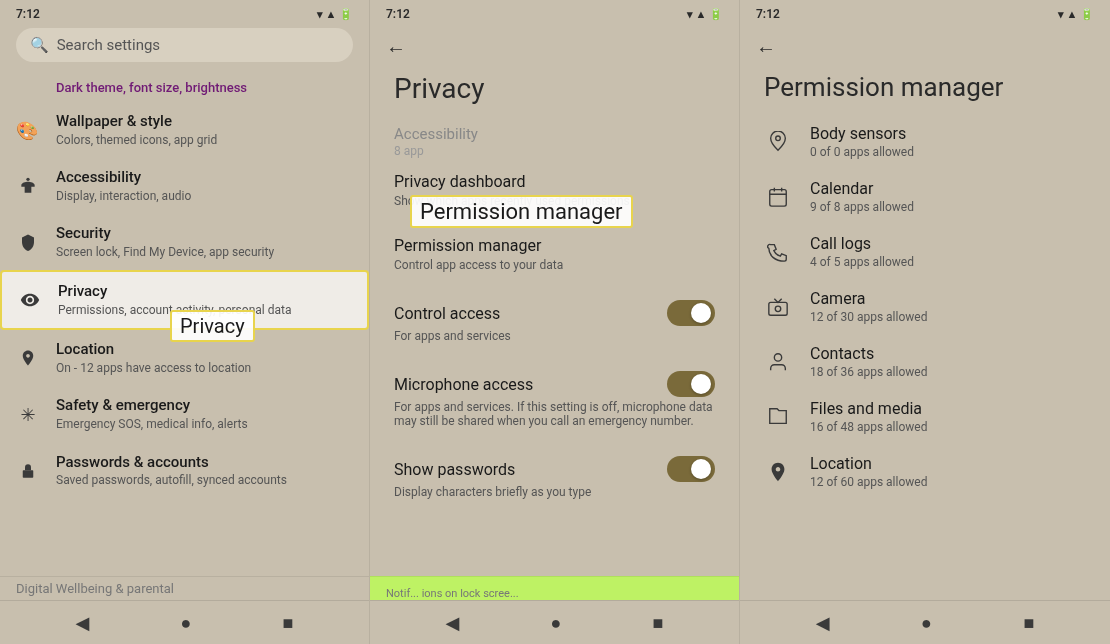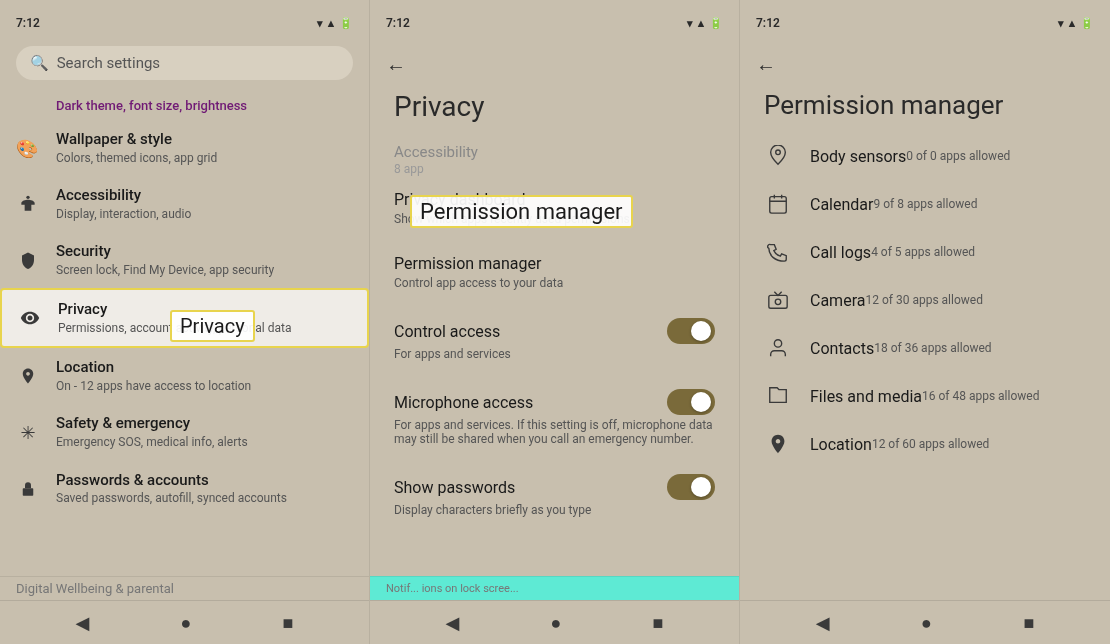--- a/index.html
+++ b/index.html
@@ -20,21 +20,21 @@
       background: #c8bfae;
       display: flex;
       flex-direction: column;
       overflow: hidden;
       border-right: 1px solid #b8b0a0;
       position: relative;
     }
 
     
     .status-bar {
-      height: 46px;
+      height: 28px;
       display: flex;
       justify-content: space-between;
       align-items: center;
       padding: 0 16px;
       font-size: 12px;
       font-weight: 600;
       color: #2a2a2a;
       flex-shrink: 0;
     }
     .status-icons {
@@ -214,21 +214,21 @@
       height: 28px;
       display: flex;
       align-items: center;
       justify-content: center;
       font-size: 18px;
       color: #3a3a3a;
       flex-shrink: 0;
     }
     .perm-text {
       display: flex;
-      flex-direction: row;
+      flex-direction: column;
     }
     .perm-title {
       font-size: 16px;
       font-weight: 400;
       color: #1a1a1a;
     }
     .perm-subtitle {
       font-size: 12px;
       color: #555;
       margin-top: 2px;
@@ -430,21 +430,21 @@
     <div class="privacy-item-row">
       <span class="privacy-item-title">Show passwords</span>
       <div class="toggle-switch"></div>
     </div>
     <span class="privacy-item-subtitle">Display characters briefly as you type</span>
   </div>
 
   <div class="annotation-label" style="left:40px; top:195px; font-size:22px; z-index:20;">Permission manager</div>
 
   <div style="flex:1;"></div>
-  <div style="height:24px; display:flex; align-items:center; padding-left:16px; background:#5eead4; border-top:1px solid rgba(0,0,0,0.08);">
+  <div style="height:24px; display:flex; align-items:flex-end; padding-left:16px; background:#bef264; border-top:1px solid rgba(0,0,0,0.08);">
     <span style="font-size:11px; color:#777;">Notif... ions on lock scree...</span>
   </div>
   <div class="bottom-nav">
     <span class="bottom-nav-item">◀</span>
     <span class="bottom-nav-item">●</span>
     <span class="bottom-nav-item">■</span>
   </div>
 </div>
 
 <div class="panel" style="border-right:none; width:370px;">

